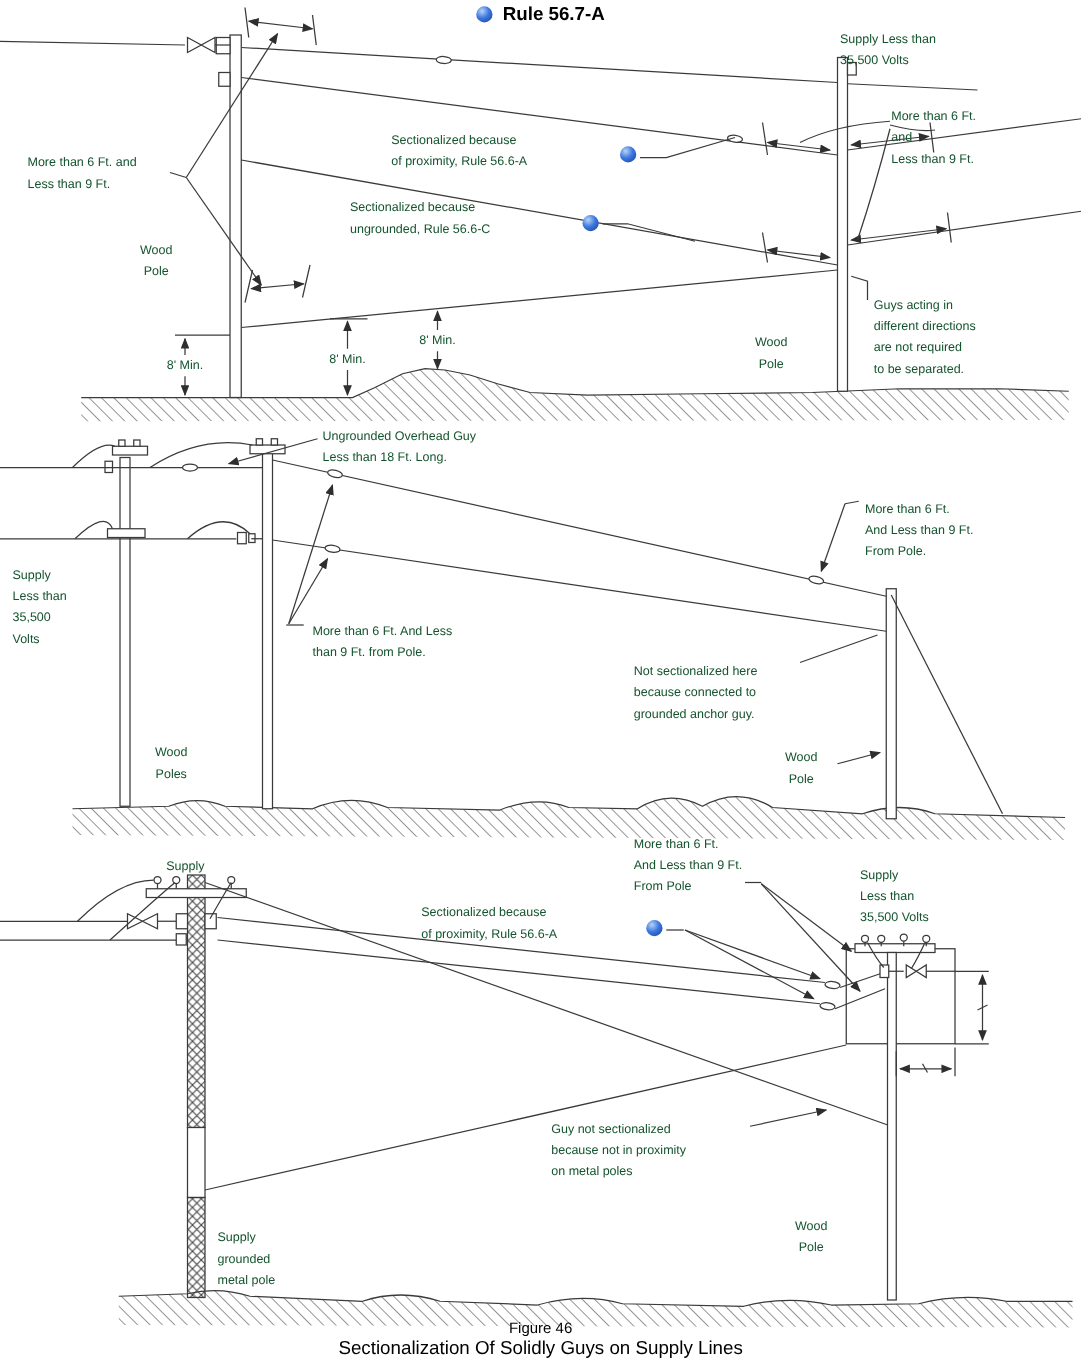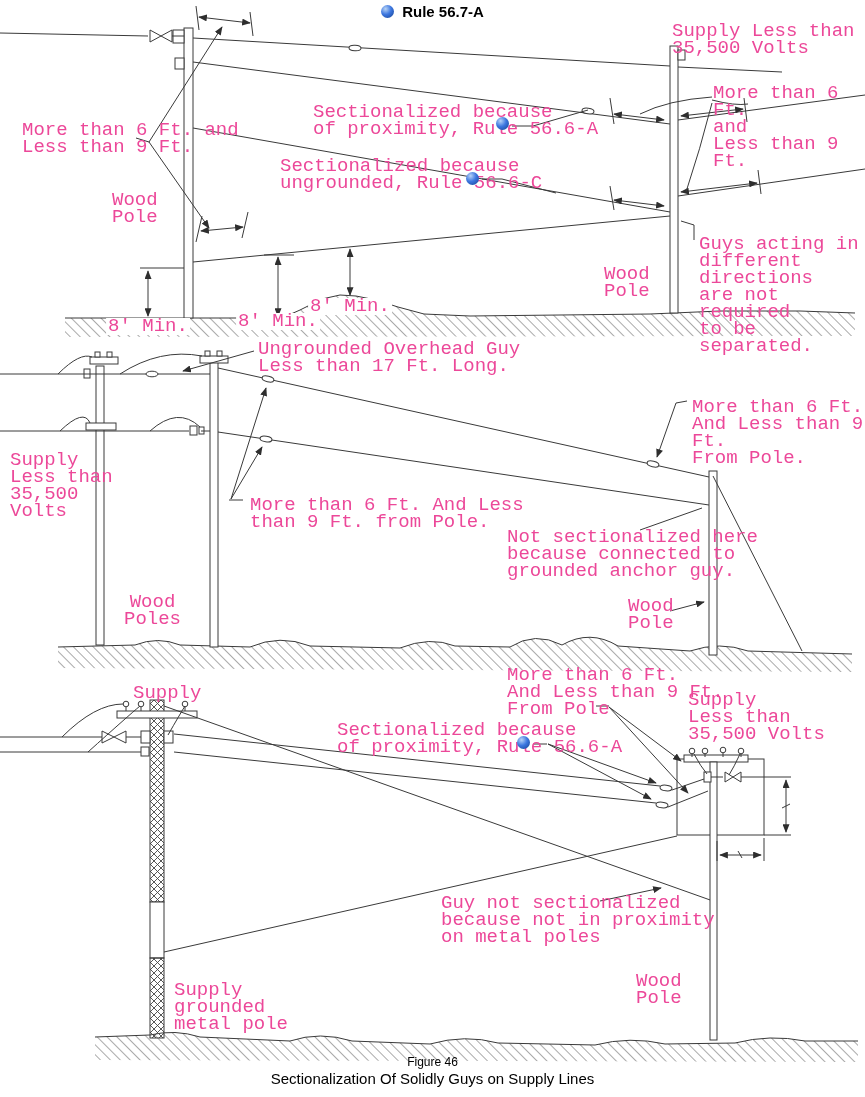--- a/index.html
+++ b/index.html
@@ -3,24 +3,24 @@
 <meta charset="utf-8">
 <style>
   html,body{margin:0;padding:0;background:#fff;}
   #page{position:relative;width:865px;height:1097px;background:#fff;overflow:hidden;
         font-family:"Liberation Sans", sans-serif;}
   svg{position:absolute;left:0;top:0;}
   .ln{stroke:#3a3a3a;stroke-width:1;fill:none;}
   .wht{stroke:#3a3a3a;stroke-width:1;fill:#fff;}
   .pole{stroke:#3a3a3a;stroke-width:1;fill:#fff;}
   .ins{stroke:#3a3a3a;stroke-width:1;fill:#fff;}
-  .lbl{position:absolute;font-size:19px;line-height:17px;color:#ec4899;
-       white-space:pre-line;font-family:Liberation Mono, monospace;}
+  .lbl{position:absolute;font-size:10px;line-height:17px;color:#14532d;
+       white-space:pre-line;}
   .ctr{text-align:center;}
-  .dimlbl{background:#fff;padding:0 2px;transform:translateX(-50%);margin-top:34px;}
+  .dimlbl{background:#fff;padding:0 2px;transform:translateX(-50%);}
   .sphere{width:13px;height:13px;border-radius:50%;display:inline-block;
           background:radial-gradient(circle at 35% 30%, #b8d4f6 0%, #3d77e0 45%, #14408f 100%);}
   .sphere.abs{position:absolute;}
   #title-row{position:absolute;left:0;right:0;top:3px;display:flex;justify-content:center;
              align-items:center;gap:8px;}
   #title-row .t{font-size:15px;font-weight:bold;color:#000;}
   .cap{position:absolute;left:0;right:0;text-align:center;color:#000000;}
   #fig-num{top:1055px;font-size:12px;}
   #fig-cap{top:1070px;font-size:15px;}
 </style>
@@ -247,21 +247,21 @@
 <div class="lbl dimlbl" style="left:278px;top:279px">8' Min.</div>
 <div class="lbl dimlbl" style="left:350px;top:264px">8' Min.</div>
 <div class="lbl ctr" style="left:604px;top:266px">Wood
 Pole</div>
 <div class="lbl" style="left:699px;top:236px">Guys acting in
 different directions
 are not required
 to be separated.</div>
 
 <div class="lbl" style="left:258px;top:341px">Ungrounded Overhead Guy
-Less than 17 Ft. Long.</div>
+Less than 18 Ft. Long.</div>
 <div class="lbl" style="left:10px;top:452px">Supply
 Less than
 35,500
 Volts</div>
 <div class="lbl" style="left:250px;top:497px">More than 6 Ft. And Less
 than 9 Ft. from Pole.</div>
 <div class="lbl" style="left:692px;top:399px">More than 6 Ft.
 And Less than 9 Ft.
 From Pole.</div>
 <div class="lbl" style="left:507px;top:529px">Not sectionalized here

